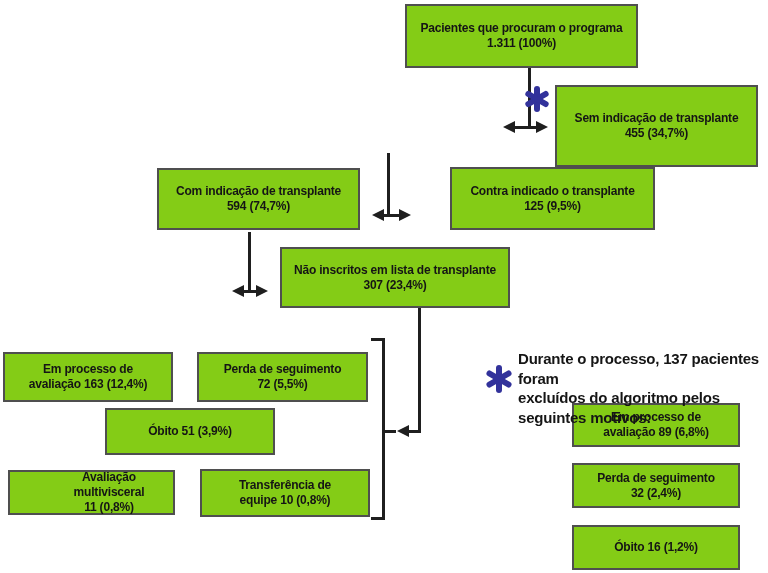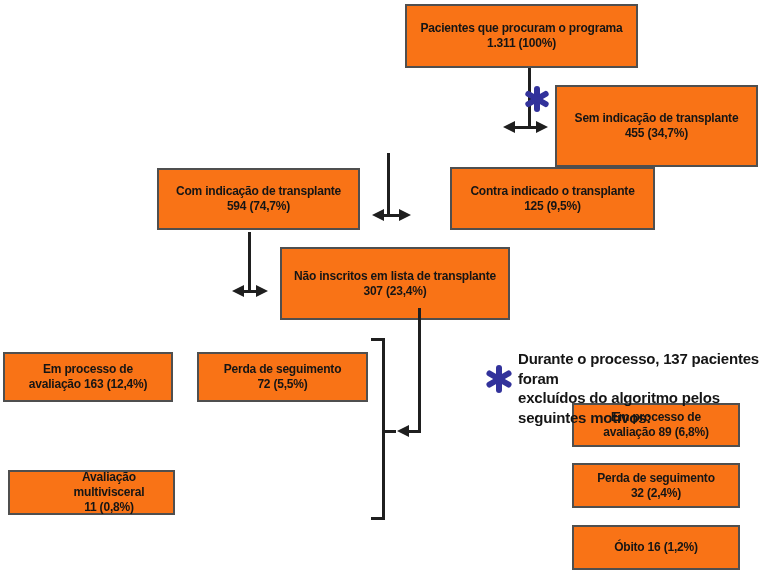--- a/index.html
+++ b/index.html
@@ -10,21 +10,21 @@
     --background:#ffffff;
   }
   html,body{margin:0;padding:0;background:var(--background);}
   .stage{
     position:relative;width:768px;height:573px;background:var(--background);
     font-family:"Liberation Sans","DejaVu Sans",sans-serif;
     color:var(--text);overflow:hidden;
   }
   .node{
     position:absolute;box-sizing:border-box;
-    border:2px solid var(--box-border);background:#f97316;
+    border:2px solid var(--box-border);background:#84cc16;
     display:flex;align-items:center;justify-content:center;
     text-align:center;white-space:pre-line;
     font-size:12px;font-weight:bold;line-height:1.25;letter-spacing:-0.2px;
     padding:2px 4px;
   }
   .note{
     position:absolute;text-align:left;white-space:pre-line;
     font-size:15px;font-weight:bold;line-height:1.3;letter-spacing:-0.2px;
   }
   .vline,.hline{position:absolute;background:var(--line);}
@@ -36,21 +36,21 @@
   .ast i:nth-child(2){transform:rotate(60deg);}
   .ast i:nth-child(3){transform:rotate(-60deg);}
 
   
   .n-pacientes{left:405px;top:4px;width:233px;height:64px;}
   .n-admitidos{left:280px;top:87px;width:203px;height:66px;}
   .n-sem{left:555px;top:85px;width:203px;height:82px;}
   .n-com{left:157px;top:168px;width:203px;height:62px;}
   .n-contra{left:450px;top:167px;width:205px;height:63px;}
   .n-inscritos{left:13px;top:248px;width:207px;height:62px;}
-  .n-nao{left:280px;top:247px;width:230px;height:73px;}
+  .n-nao{left:280px;top:247px;width:230px;height:61px;}
   .n-proc163{left:3px;top:352px;width:170px;height:50px;}
   .n-perda72{left:197px;top:352px;width:171px;height:50px;}
   .n-obito51{left:105px;top:408px;width:170px;height:47px;}
   .n-multi{left:8px;top:470px;width:167px;height:45px;padding-left:39px;}
   .n-transf{left:200px;top:469px;width:170px;height:48px;}
   .n-proc89{left:572px;top:403px;width:168px;height:44px;}
   .n-perda32{left:572px;top:463px;width:168px;height:45px;}
   .n-obito16{left:572px;top:525px;width:168px;height:45px;}
   .note-excl{left:518px;top:349px;width:250px;}
 
@@ -92,22 +92,25 @@
   <div class="node n-com">Com indicação de transplante
 594 (74,7%)</div>
   <div class="node n-contra">Contra indicado o transplante
 125 (9,5%)</div>
   <div class="node n-nao">Não inscritos em lista de transplante
 307 (23,4%)</div>
   <div class="node n-proc163">Em processo de
 avaliação 163 (12,4%)</div>
   <div class="node n-perda72">Perda de seguimento
 72 (5,5%)</div>
+  <div class="node n-obito51">Óbito 51 (3,9%)</div>
   <div class="node n-multi">Avaliação multivisceral
 11 (0,8%)</div>
+  <div class="node n-transf">Transferência de
+equipe 10 (0,8%)</div>
   <div class="node n-proc89">Em processo de
 avaliação 89 (6,8%)</div>
   <div class="node n-perda32">Perda de seguimento
 32 (2,4%)</div>
   <div class="node n-obito16">Óbito 16 (1,2%)</div>
 
   <div class="note note-excl">Durante o processo, 137 pacientes foram
 excluídos do algoritmo pelos
 seguintes motivos:</div>
 

